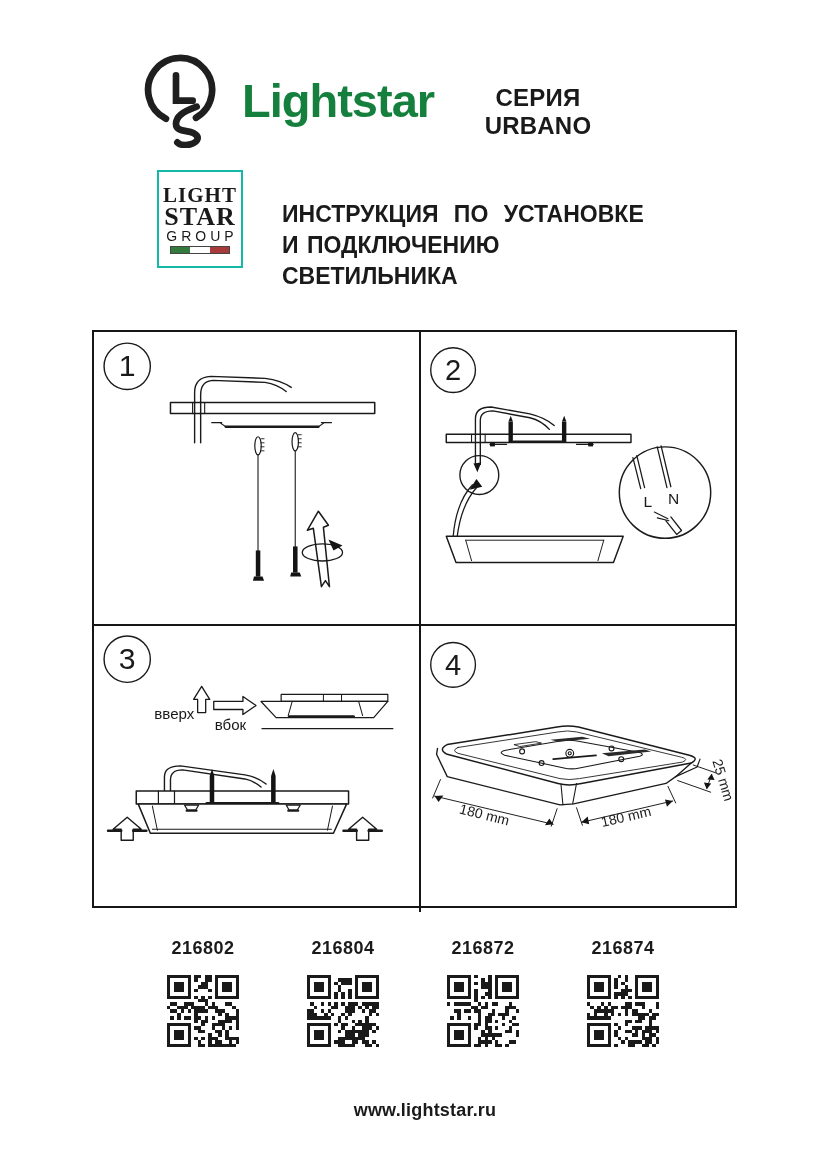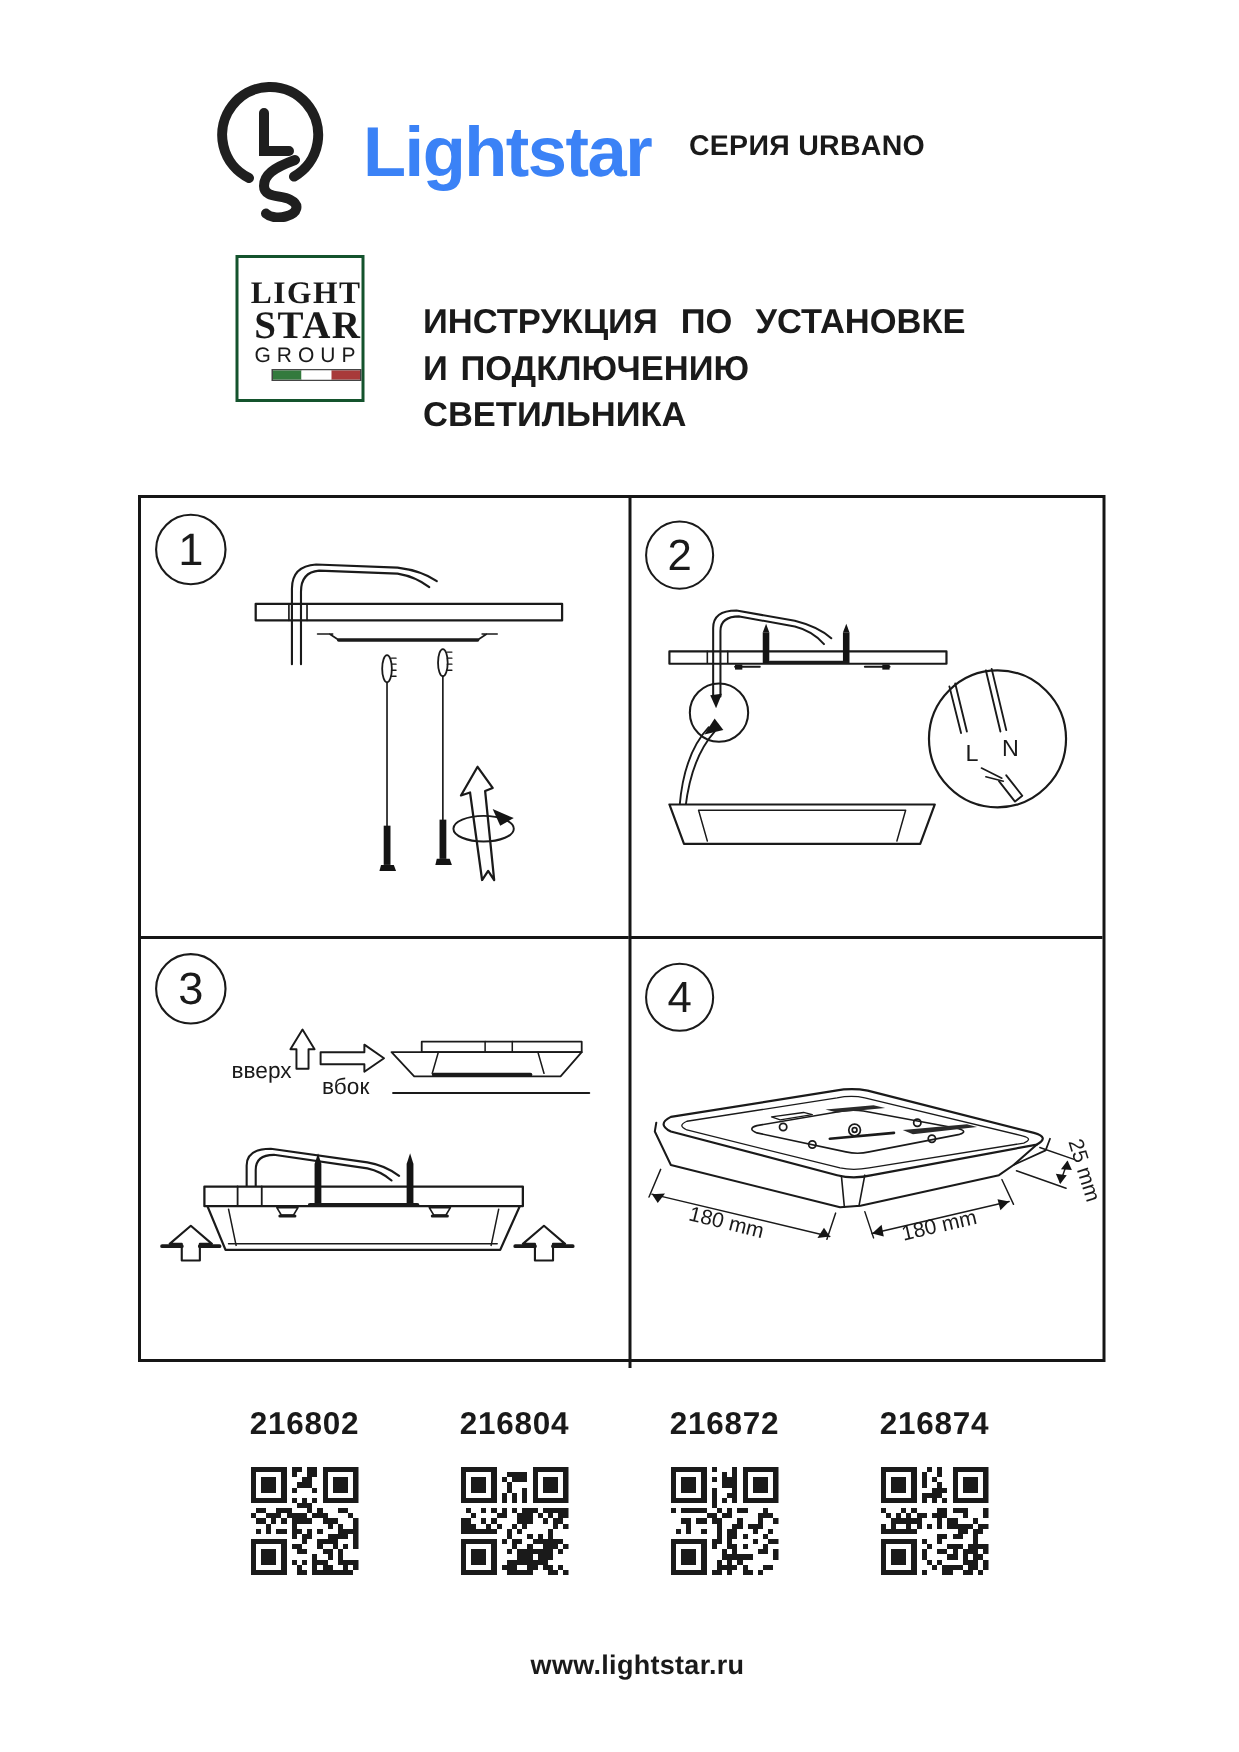--- a/index.html
+++ b/index.html
@@ -1,27 +1,27 @@
 <!DOCTYPE html>
 <html><head>
 <meta charset="utf-8">
 <style>
   html,body{margin:0;padding:0;background:#e8e8e8;}
   #page{position:relative;width:826px;height:1168px;background:#ffffff;margin:0 auto;
         font-family:"Liberation Sans",sans-serif;color:#1a1a1a;overflow:hidden;}
 
   
   .brand-row{position:absolute;left:142px;top:52px;display:flex;align-items:center;gap:12px;}
-  .brand-name{font-size:47px;font-weight:bold;letter-spacing:-1px;color:#3b82f6;}
+  .brand-name{font-size:47px;font-weight:bold;letter-spacing:-1px;color:#15803d;}
   .series-block{position:absolute;left:440px;top:84px;width:196px;text-align:center;line-height:28px;}
-  .series-line{font-size:19px;font-weight:bold;letter-spacing:.2px;}
+  .series-line{font-size:24px;font-weight:bold;letter-spacing:.2px;}
 
   
-  .group-box{position:absolute;left:157px;top:170px;width:82px;height:94px;border:2px solid #14532d;
-             display:flex;flex-direction:column;align-items:flex-end;justify-content:center;background:#fff;}
+  .group-box{position:absolute;left:157px;top:170px;width:82px;height:94px;border:2px solid #14b8a6;
+             display:flex;flex-direction:column;align-items:center;justify-content:center;background:#fff;}
   .gl-light{font-family:"Liberation Serif",serif;font-weight:bold;font-size:21px;letter-spacing:1px;line-height:20px;}
   .gl-star{font-family:"Liberation Serif",serif;font-weight:bold;font-size:26px;letter-spacing:1px;line-height:23px;}
   .gl-group{font-size:14px;letter-spacing:4px;margin-top:2px;line-height:12px;padding-left:4px;}
   .gl-flag{display:flex;width:58px;height:6px;border:1px solid #444;margin-top:4px;}
   .gl-flag span{flex:1;}
 
   
   .doc-title{position:absolute;left:282px;top:199px;width:390px;font-weight:bold;font-size:23px;line-height:31px;}
   .doc-title .t1{word-spacing:9px;}
   .doc-title .t2{word-spacing:2px;}
@@ -33,21 +33,21 @@
   .cell.r{border-left:2px solid #161616;}
   .cell.b{border-top:2px solid #161616;}
   .cell svg{display:block;width:100%;height:100%;}
 
   .diag{stroke:#1a1a1a;fill:none;stroke-linecap:round;stroke-linejoin:round;}
   .lbl{font-family:"Liberation Sans",sans-serif;fill:#1a1a1a;stroke:none;}
 
   
   .products{position:absolute;left:0;top:938px;width:826px;display:flex;justify-content:center;gap:50px;}
   .product{width:90px;display:flex;flex-direction:column;align-items:center;}
-  .product .code{font-size:21px;font-weight:bold;letter-spacing:.5px;}
+  .product .code{font-size:18px;font-weight:bold;letter-spacing:.5px;}
   .product .qr{margin-top:16px;width:72px;height:72px;}
 
   
   .footer{position:absolute;left:12px;top:1100px;width:826px;text-align:center;
           font-size:18px;font-weight:bold;letter-spacing:.2px;}
 </style>
 </head>
 <body>
 
 <div id="page">

